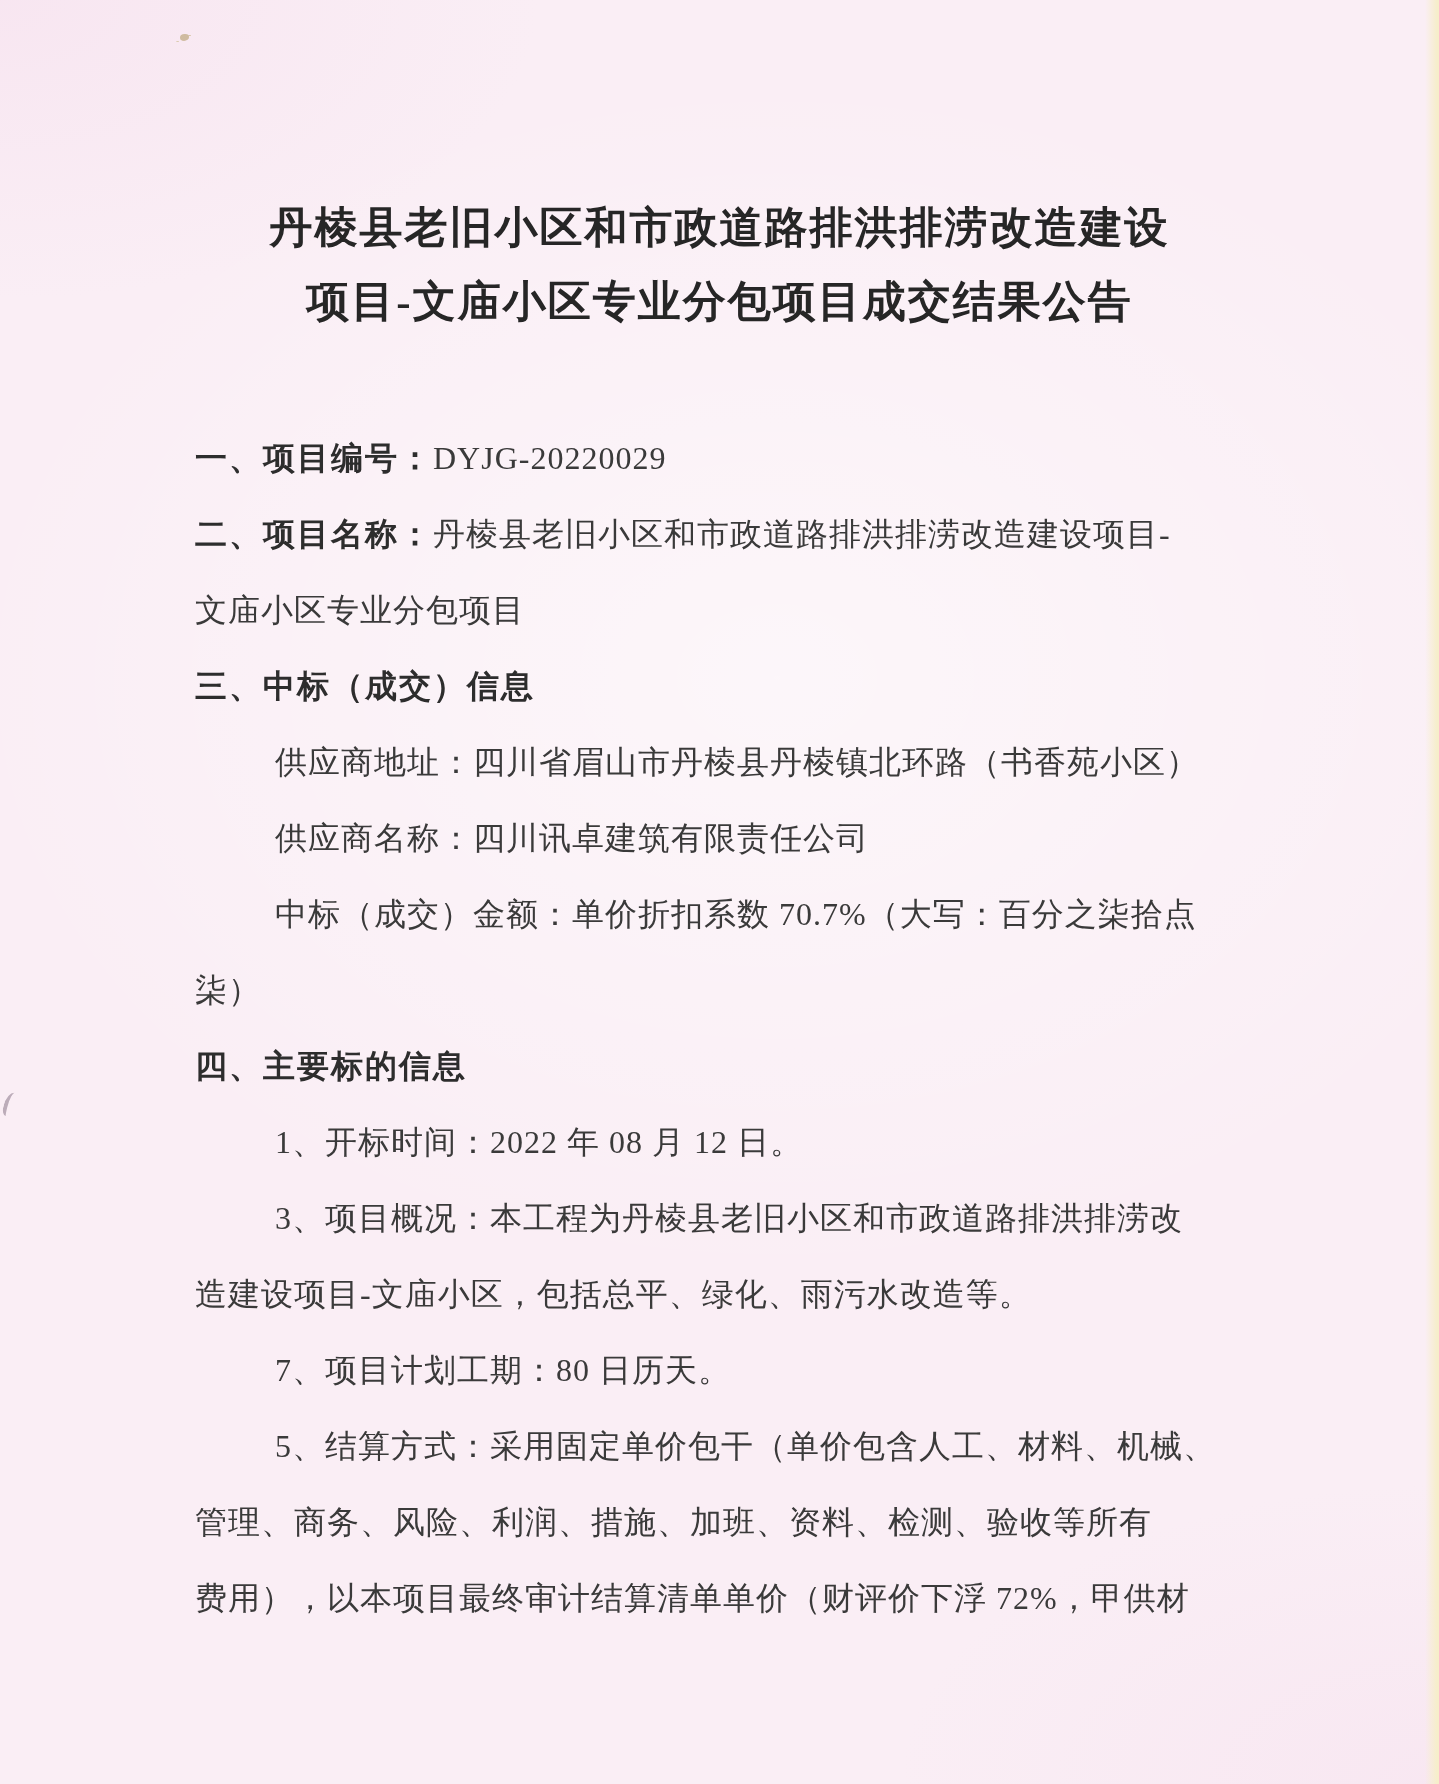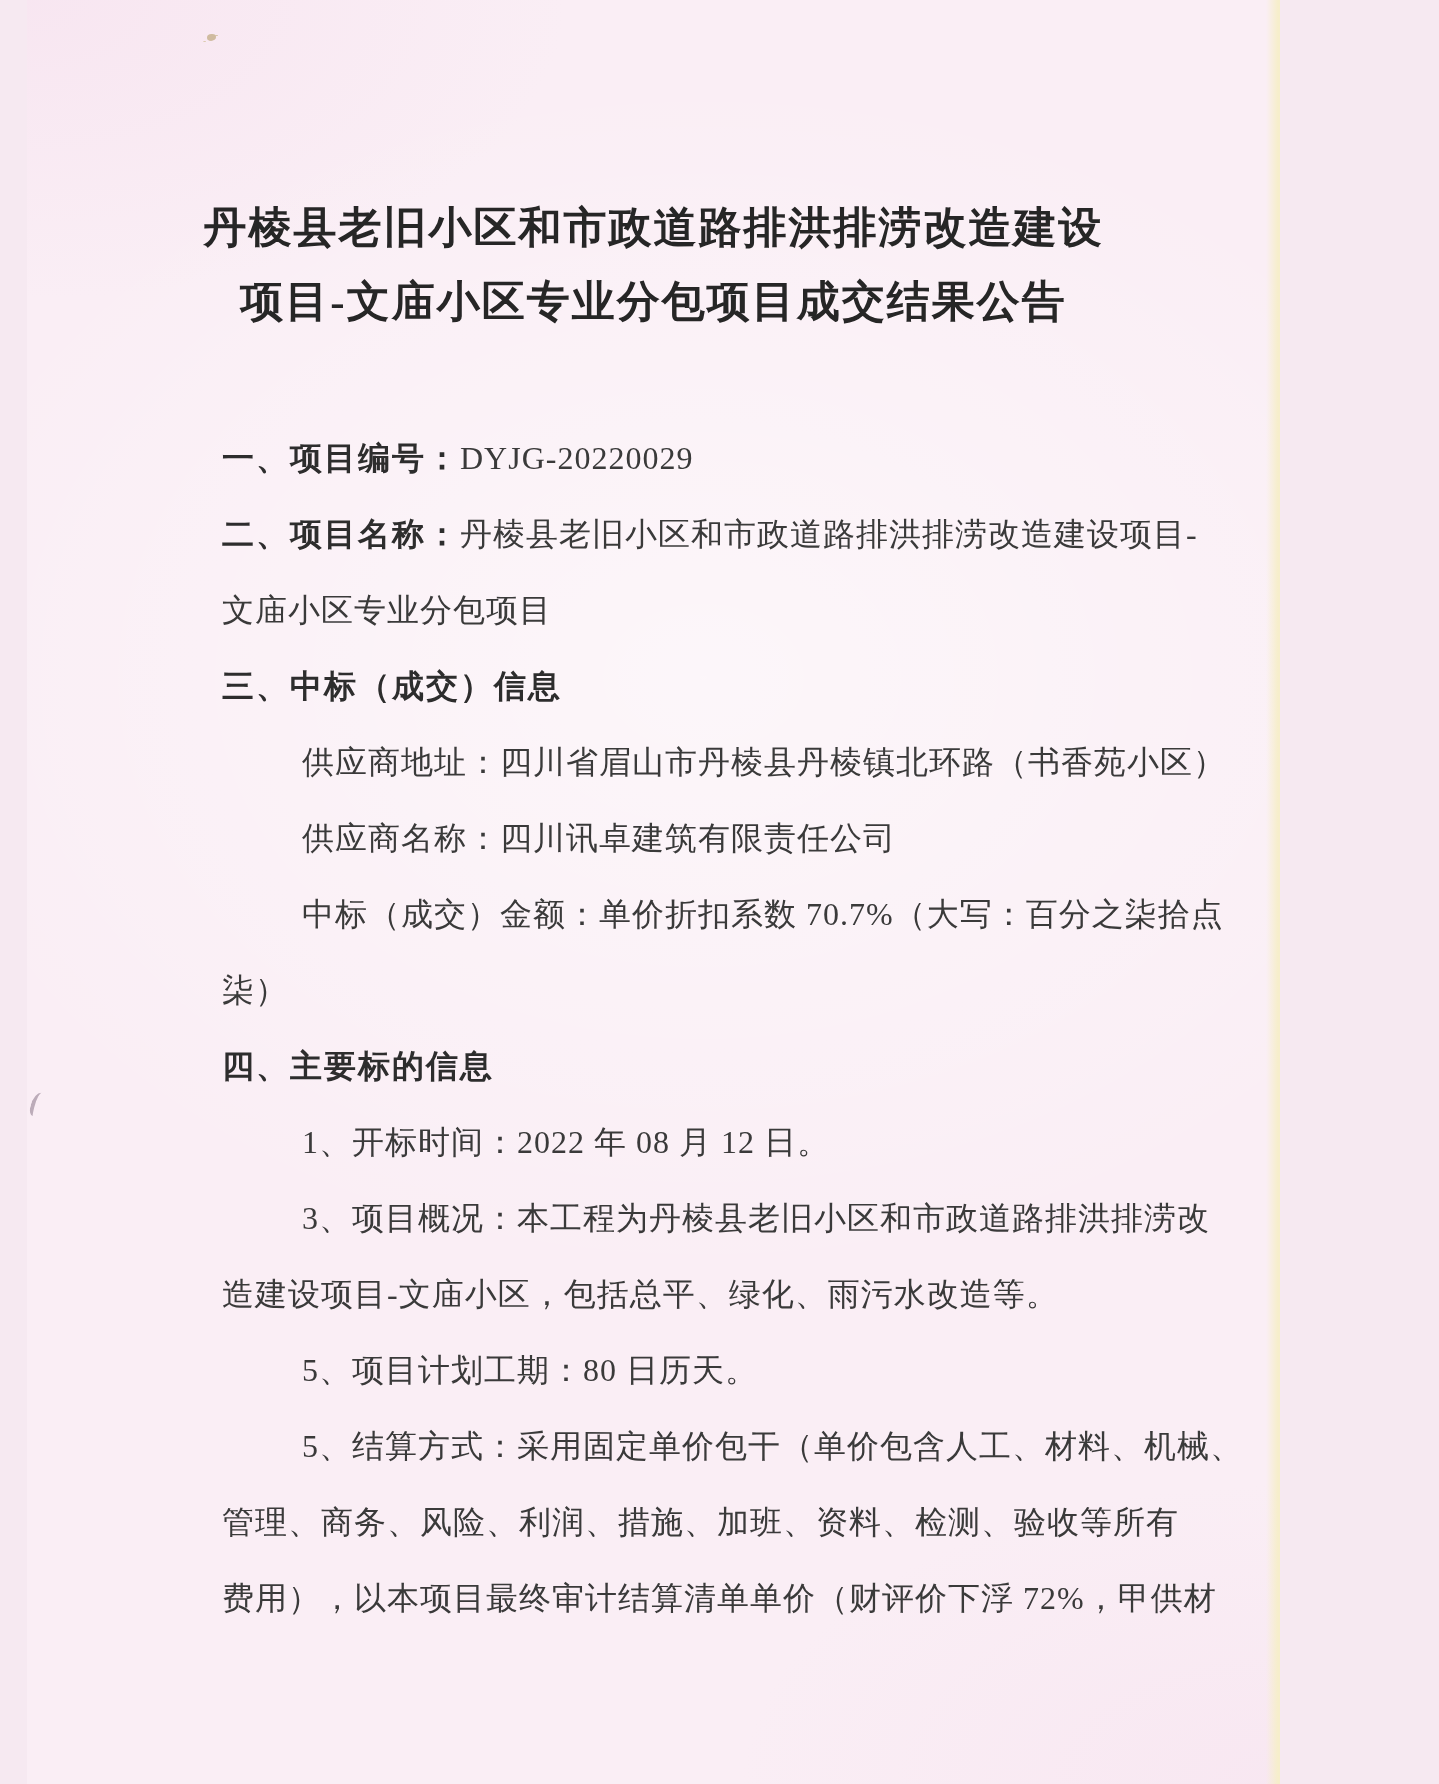--- a/index.html
+++ b/index.html
@@ -2,28 +2,27 @@
 <html><head>
 <meta charset="utf-8">
 <style>
   html, body { margin:0; padding:0; }
   body {
     width:1439px; height:1784px;
     font-family:"Liberation Serif", serif;
     background:#f6e9f1;
   }
   .page {
-    position:relative; width:1253px; height:1784px; overflow:hidden;
+    position:relative; width:1439px; height:1784px; overflow:hidden;
     background:
       radial-gradient(1150px 850px at 54% 38%, rgba(255,255,255,0.50), rgba(255,255,255,0) 72%),
       radial-gradient(900px 500px at 0% 0%, rgba(243,215,233,0.35), rgba(243,215,233,0) 60%),
       radial-gradient(900px 500px at 100% 100%, rgba(243,215,233,0.30), rgba(243,215,233,0) 60%),
       #faeef5;
     color:#363636;
-    margin-left:27px;
   }
   .edge-strip {
     position:absolute; top:0; right:0; width:14px; height:100%;
     background:linear-gradient(to right, rgba(246,238,203,0), #f6eecb 85%);
   }
   .speck {
     position:absolute; left:180px; top:34px; width:9px; height:7px;
     background:#c9b492; border-radius:50% 40% 55% 45%; opacity:.85;
     box-shadow:-7px 4px 0 -3px #d8c7a6, 5px -2px 0 -3px #d3c09c;
   }
@@ -75,18 +74,18 @@
     <p class="line"><span>文庙小区专业分包项目</span></p>
     <p class="line"><b class="lbl">三、中标（成交）信息</b></p>
     <p class="line indent"><span>供应商地址：四川省眉山市丹棱县丹棱镇北环路（书香苑小区）</span></p>
     <p class="line indent"><span>供应商名称：四川讯卓建筑有限责任公司</span></p>
     <p class="line indent"><span>中标（成交）金额：单价折扣系数 70.7%（大写：百分之柒拾点</span></p>
     <p class="line"><span>柒）</span></p>
     <p class="line"><b class="lbl">四、主要标的信息</b></p>
     <p class="line indent"><span>1、开标时间：2022 年 08 月 12 日。</span></p>
     <p class="line indent"><span>3、项目概况：本工程为丹棱县老旧小区和市政道路排洪排涝改</span></p>
     <p class="line"><span>造建设项目-文庙小区，包括总平、绿化、雨污水改造等。</span></p>
-    <p class="line indent"><span>5、项目计划工期：80 日历天。</span></p>
+    <p class="line indent"><span>7、项目计划工期：80 日历天。</span></p>
     <p class="line indent"><span>5、结算方式：采用固定单价包干（单价包含人工、材料、机械、</span></p>
     <p class="line"><span>管理、商务、风险、利润、措施、加班、资料、检测、验收等所有</span></p>
     <p class="line"><span>费用），以本项目最终审计结算清单单价（财评价下浮 72%，甲供材</span></p>
   </div>
 </div>
 
 </body></html>

